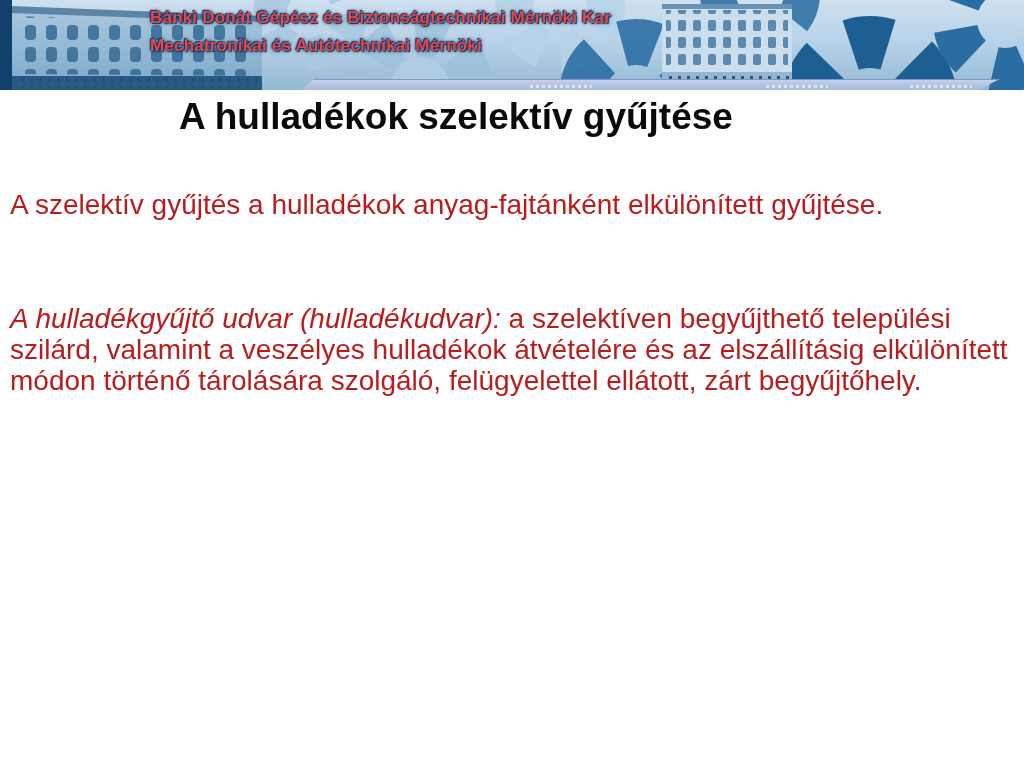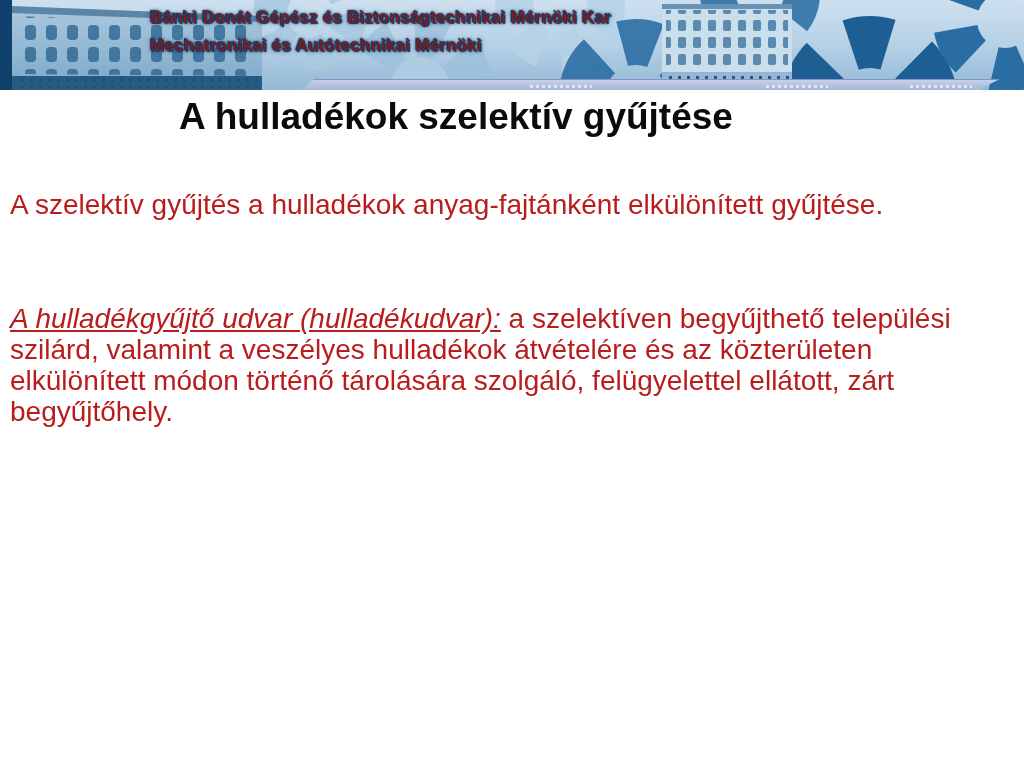--- a/index.html
+++ b/index.html
@@ -9,21 +9,21 @@
     font-family:"Liberation Sans", sans-serif;
     overflow:hidden;
   }
   .slide{position:relative;width:1024px;height:768px;background:#fff;}
 
   
   .banner{position:absolute;left:0;top:0;width:1024px;height:90px;overflow:hidden;}
   .banner svg{position:absolute;left:0;top:0;}
   .banner-text{
     position:absolute;left:150px;
-    color:#7f1d1d;font-weight:bold;font-size:17px;line-height:20px;
+    color:#ef4444;font-weight:bold;font-size:17px;line-height:20px;
     text-shadow:1px 1px 1px #0a3765,-1px -1px 1px #0a3765,0 0 4px #0a3765,0 0 2px #0a3765;
     white-space:nowrap;letter-spacing:.2px;
   }
   .banner-text.l1{top:8px;}
   .banner-text.l2{top:36px;}
 
   .deco-bar{
     position:absolute;left:298px;top:79px;width:702px;height:13px;
     background:linear-gradient(180deg,#c6d2ea 0%,#b2c1df 45%,#a0b3d6 100%);
     border-top:1px solid #7f97c2;
@@ -46,21 +46,21 @@
   .body-text{
     position:absolute;left:10px;width:1002px;
     font-size:28px;line-height:31px;color:#b91c1c;margin:0;
   }
   .p-intro{top:189px;}
   .p-methods{top:267px;font-style:italic;text-decoration:underline;text-underline-offset:3px;}
   .p-yard{top:303px;}
   .p-yard2{top:440px;}
   .p-island{top:577px;}
   .p-island2{top:649px;}
-  .em{font-style:italic;text-decoration:underline;}
+  .em{font-style:italic;}
 </style>
 </head>
 <body>
 
 <div class="slide">
 
   <div class="banner">
     <svg width="1024" height="90" viewBox="0 0 1024 90" preserveAspectRatio="none" aria-hidden="true">
       <defs>
         <linearGradient id="sky" x1="0" y1="0" x2="0" y2="1">
@@ -131,19 +131,19 @@
   </div>
 
   <div class="title">A hulladékok szelektív gyűjtése</div>
 
   <p class="body-text p-intro">
     <span>A szelektív gyűjtés a hulladékok anyag-fajtánként elkülönített gyűjtése.</span>
   </p>
 
 
   <p class="body-text p-yard">
-    <span class="em">A hulladékgyűjtő udvar (hulladékudvar):</span><span> a szelektíven begyűjthető települési szilárd, valamint a veszélyes hulladékok átvételére és az közterületen elkülönített módon történő tárolására szolgáló, felügyelettel ellátott, zárt begyűjtőhely.</span>
+    <span class="em">A hulladékgyűjtő udvar (hulladékudvar):</span><span> a szelektíven begyűjthető települési szilárd, valamint a veszélyes hulladékok átvételére és az elszállításig elkülönített módon történő tárolására szolgáló, felügyelettel ellátott, zárt begyűjtőhely.</span>
   </p>
 
 
 
 
 </div>
 
 </body></html>

